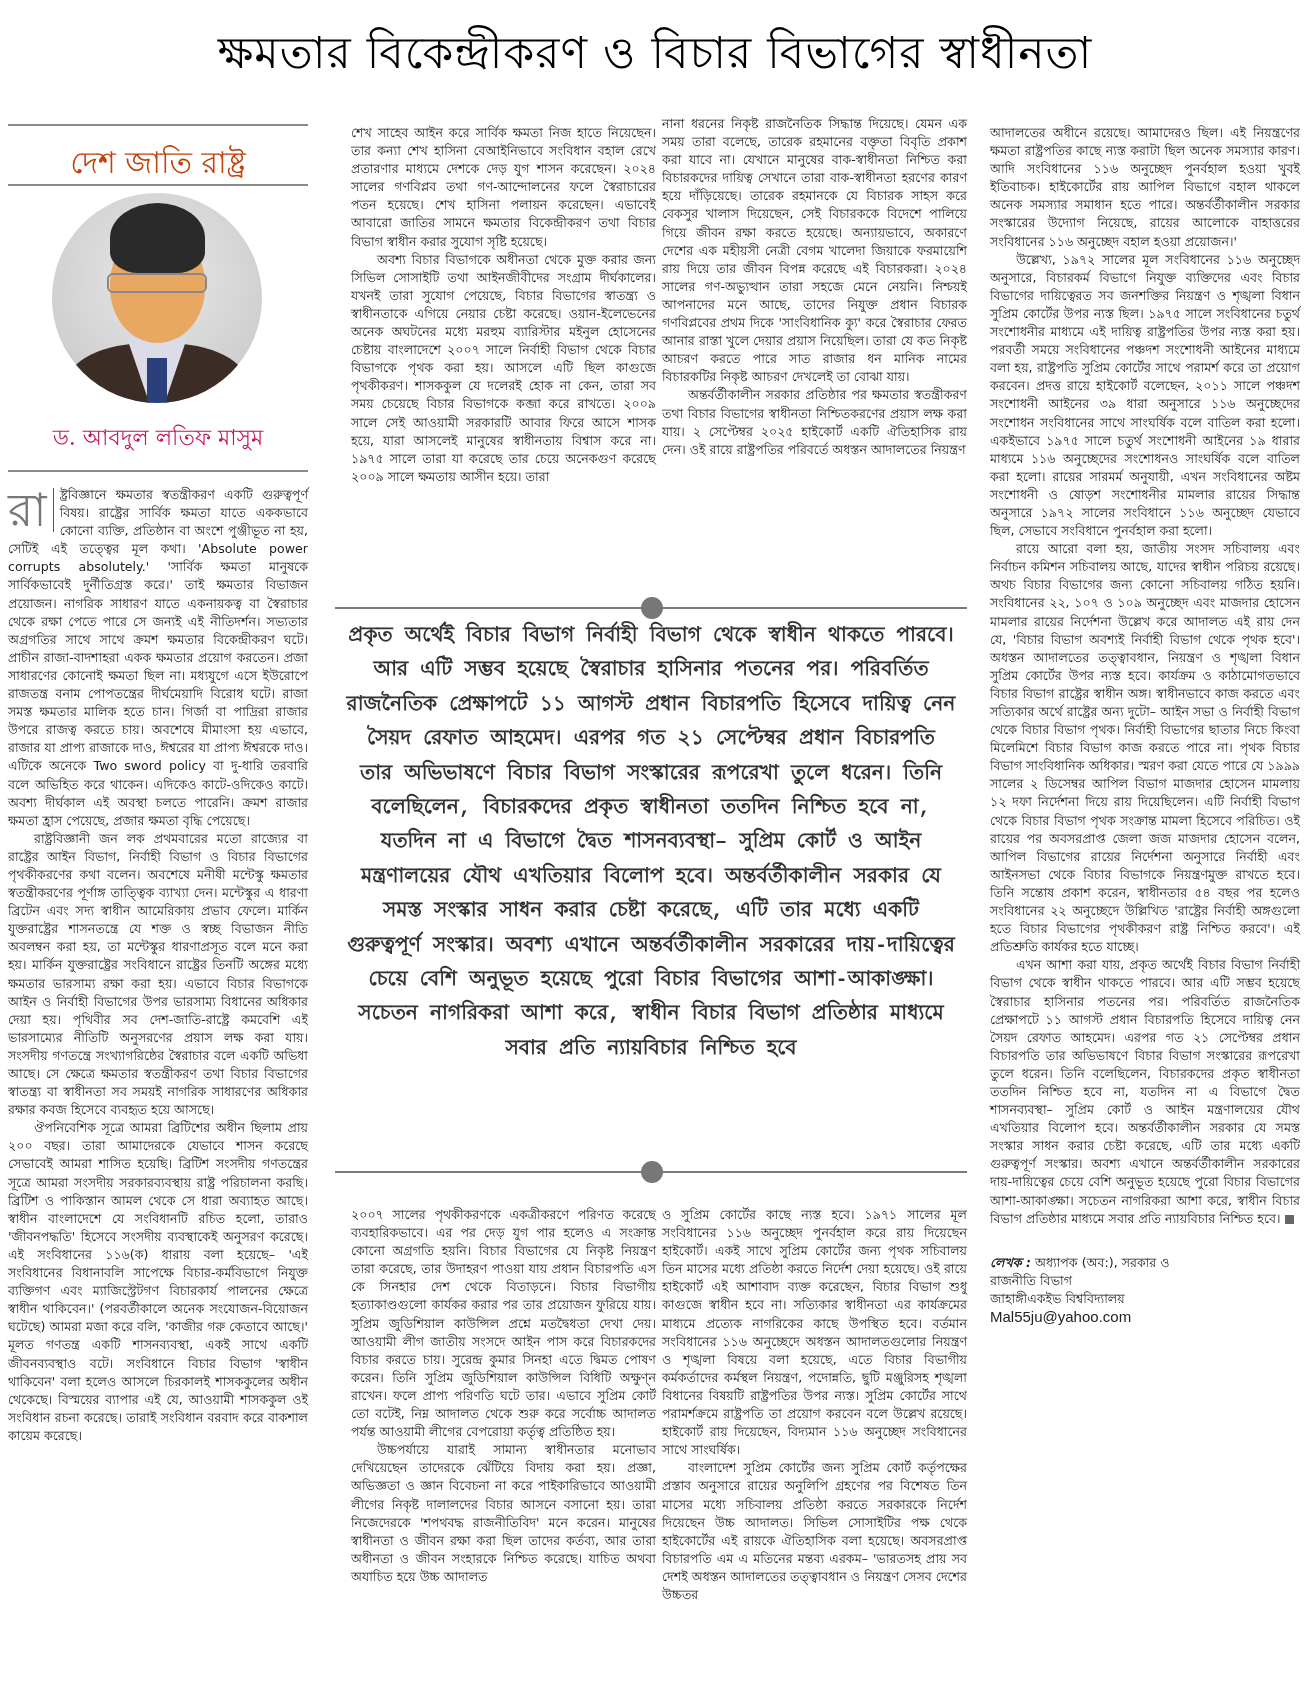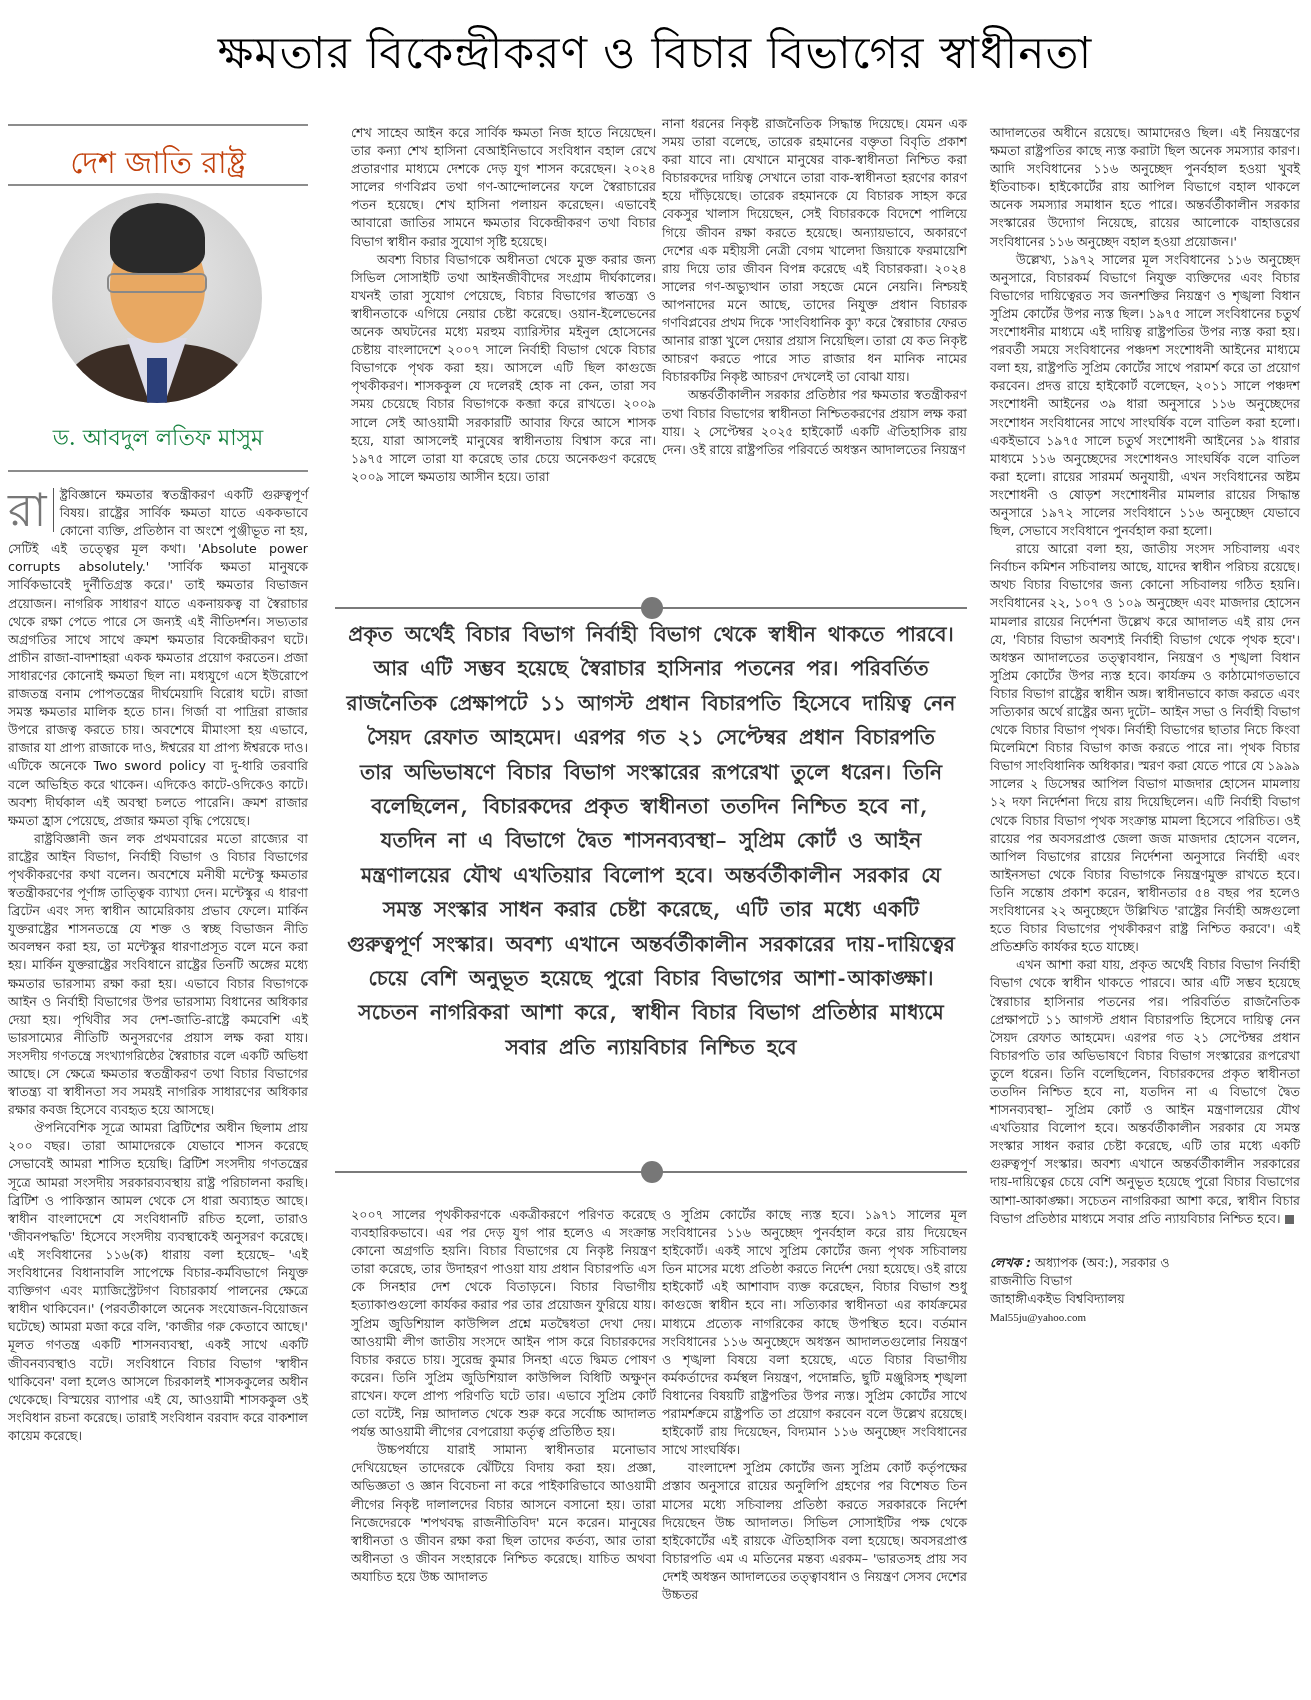--- a/index.html
+++ b/index.html
@@ -20,31 +20,31 @@
              font-family:"DejaVu Serif", serif; font-size:30px; line-height:62px; color:#c2410c; }
   .photo { position:absolute; left:52px; top:193px; width:210px; height:210px; border-radius:50%;
            background:radial-gradient(circle at 50% 40%, #e8e8e8 0%, #cfcfcf 70%, #bdbdbd 100%); overflow:hidden; }
   .photo .hair { position:absolute; left:58px; top:10px; width:95px; height:70px; border-radius:50% 50% 30% 30%; background:#2a2a2a; }
   .photo .face { position:absolute; left:58px; top:40px; width:95px; height:110px; border-radius:45% 45% 50% 50%; background:#e8a862; }
   .photo .glasses { position:absolute; left:55px; top:80px; width:100px; height:20px; border:2px solid #888; border-radius:6px; box-sizing:border-box; }
   .photo .suit { position:absolute; left:15px; top:150px; width:180px; height:90px; border-radius:45% 45% 0 0; background:#3b2d25; }
   .photo .shirt { position:absolute; left:75px; top:145px; width:60px; height:70px; background:#dcdce8; clip-path:polygon(0 0,100% 0,60% 100%,40% 100%); }
   .photo .tie { position:absolute; left:95px; top:165px; width:20px; height:50px; background:#2b3f7a; }
   .author { position:absolute; left:8px; top:418px; width:300px; height:40px; text-align:center;
-            font-family:"DejaVu Serif", serif; font-size:22px; line-height:40px; color:#15803d; }
+            font-family:"DejaVu Serif", serif; font-size:22px; line-height:40px; color:#be185d; }
   .dropcap { float:left; font-size:46px; line-height:44px; font-family:"DejaVu Serif", serif;
              color:#777; padding-right:6px; margin-top:2px; border-right:1px solid #555; margin-right:6px; }
   .pull { position:absolute; left:335px; top:597px; width:632px; height:560px; }
   .pull .line { position:absolute; left:0; width:632px; height:2px; background:#7a7a7a; }
   .pull .dot { position:absolute; left:306px; width:22px; height:22px; border-radius:50%; background:#777; }
   .pull .text { position:absolute; left:10px; top:22px; width:612px; text-align:center;
                 font-family:Liberation Mono, monospace; font-size:20.2px; line-height:34.4px; color:#333; font-weight:bold; }
   .byline { margin-top:26px; text-align:left; font-size:12.6px; line-height:18px; }
   .byline b { font-style:italic; }
-  .email { font-family:Liberation Serif, serif; font-size:11px; }
+  .email { font-family:Liberation Sans, sans-serif; font-size:15px; }
   .endmark { display:inline-block; width:9px; height:9px; background:#666; vertical-align:middle; margin-left:4px; }
 </style>
 </head>
 <body>
 
 <div class="headline">ক্ষমতার বিকেন্দ্রীকরণ ও বিচার বিভাগের স্বাধীনতা</div>
 
 <div class="rule" style="top:124px;"></div>
 <div class="section">দেশ জাতি রাষ্ট্র</div>
 <div class="rule" style="top:184px;"></div>

